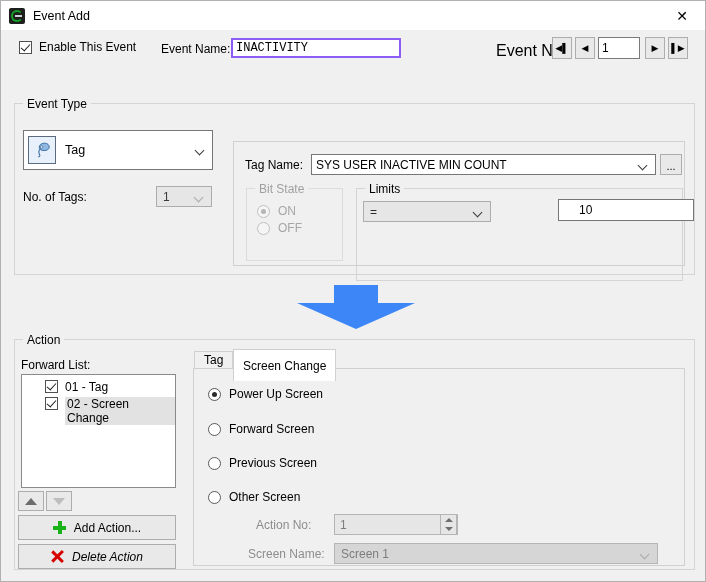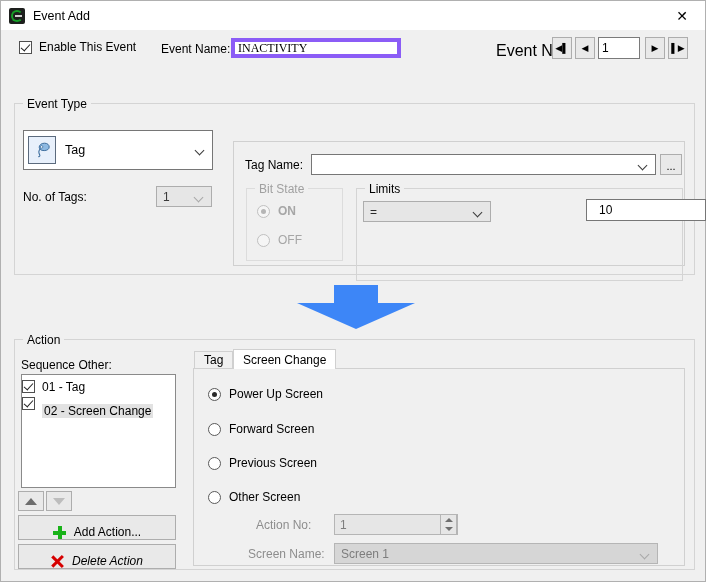--- a/index.html
+++ b/index.html
@@ -105,23 +105,23 @@
     border-width: 0 1.6px 1.6px 0;
     transform: rotate(42deg);
   }
   .enable-wrap { position: absolute; left: 18px; top: 9px; }
   .lbl { font-size: 12px; color: #000; }
   .evname-label { position: absolute; left: 160px; top: 11px; font-size: 12px; }
   .evname-input {
     position: absolute; left: 230px; top: 7px;
     width: 170px; height: 20px;
     box-sizing: border-box;
-    border: 4px solid #8b5cf6;
+    border: 2px solid #8b5cf6;
     background: #fff;
-    font-family: Liberation Serif, serif;
+    font-family: Liberation Mono, monospace;
     font-size: 12px;
     padding: 0 3px;
     color: #000;
     outline: none;
   }
   .evno-label { position: absolute; left: 495px; top: 11px; font-size: 16px; }
   .navbtn {
     position: absolute; top: 6px;
     width: 20px; height: 22px;
     box-sizing: border-box;
@@ -300,30 +300,29 @@
     box-sizing: border-box;
     border: 1px solid #adadad;
     background: #e6e6e6;
     display: flex; align-items: center;
     padding-left: 6px;
     font-size: 12px;
     color: #2a2a2a;
   }
   .limits-value {
     position: absolute; left: 557px; top: 168px;
-    width: 120px; height: 22px;
+    width: 136px; height: 22px;
     box-sizing: border-box;
     border: 1px solid #767676;
     background: #fff;
     font-family: "Liberation Sans", sans-serif;
     font-size: 12px;
-    padding: 0 12px;
+    padding: 0 20px;
     outline: none;
     color: #000;
-    margin-left: 28px;
   }
 
   
   .arrow-wrap {
     position: absolute;
     left: 290px; top: 252px;
     width: 130px; height: 48px;
   }
 
   
@@ -334,21 +333,21 @@
     box-sizing: border-box;
     border: 1px solid #8a8a8a;
     background: #fff;
     padding: 3px 0 0 0;
     overflow: hidden;
   }
   .seq-item {
     display: flex; align-items: center;
     gap: 7px;
     height: 17px;
-    padding-left: 0;
+    padding-left: 23px;
     font-size: 12px;
   }
   .seq-item.selected .txt { background: #e2e2e2; padding: 0 2px; margin-top: 14px; }
 
   .ord-btn {
     position: absolute; top: 460px;
     width: 26px; height: 20px;
     box-sizing: border-box;
     border: 1px solid #adadad;
     background: #e9e9e9;
@@ -361,21 +360,21 @@
   }
   .tri-up { border-bottom: 7px solid #6d6d6d; }
   .tri-dn { border-top: 7px solid #bdbdbd; }
 
   .act-btn {
     position: absolute; left: 17px;
     width: 158px; height: 25px;
     box-sizing: border-box;
     border: 1px solid #adadad;
     background: #e9e9e9;
-    display: flex; align-items: flex-end; justify-content: center;
+    display: flex; align-items: center; justify-content: center;
     gap: 8px;
     font-size: 12px;
   }
   #btn-add-action { top: 484px; }
   #btn-del-action { top: 513px; font-style: italic; }
   .plus-ico {
     position: relative; width: 13px; height: 13px; flex: 0 0 auto;
   }
   .plus-ico::before, .plus-ico::after {
     content: ""; position: absolute; background: #19b219;
@@ -389,21 +388,21 @@
     content: ""; position: absolute;
     left: 5px; top: -1px; width: 3.4px; height: 15px;
     background: #d60000;
   }
   .x-ico::before { transform: rotate(45deg); }
   .x-ico::after { transform: rotate(-45deg); }
 
   
   .atab {
     position: absolute; top: 318px;
-    height: 20px;
+    height: 32px;
     box-sizing: border-box;
     border: 1px solid #d0d0d0;
     display: flex; align-items: center; justify-content: center;
     font-size: 12px;
     padding: 0 9px;
     z-index: 3;
   }
   .atab.inactive { background: #f0f0f0; border-bottom-color: #d0d0d0; color: #000; top: 320px; height: 18px;}
   .atab.active { background: #ffffff; border-bottom: none; }
   .apanel {
@@ -502,32 +501,33 @@
     <div class="noftags-label">No. of Tags:</div>
     <div class="noftags-combo">
       <span>1</span>
       <span class="caret dim"></span>
     </div>
 
     <div class="tagpanel"></div>
 
     <div class="tagname-label">Tag Name:</div>
     <div class="tagname-combo">
+      <span>SYS USER INACTIVE MIN COUNT</span>
       <span class="caret"></span>
     </div>
     <div class="ellipsis-btn">...</div>
 
     <div class="group dim" id="grp-bitstate">
       <span class="legend">Bit State</span>
     </div>
-    <div class="rb dim" style="left:256px; top:173px;font-weight:bold;">
+    <div class="rb dim" style="left:256px; top:173px;">
       <span class="radio sel dim"></span>
       <span>ON</span>
     </div>
-    <div class="rb dim" style="left:256px; top:202px;justify-content:center;">
+    <div class="rb dim" style="left:256px; top:190px;justify-content:center;">
       <span class="radio dim"></span>
       <span>OFF</span>
     </div>
 
     <div class="group" id="grp-limits">
       <span class="legend">Limits</span>
     </div>
     <div class="limits-combo">
       <span>=</span>
       <span class="caret"></span>
@@ -537,21 +537,21 @@
     <div class="arrow-wrap">
       <svg width="130" height="48" viewBox="0 0 130 48">
         <polygon points="43,2 87,2 87,20 124,20 65,46 6,20 43,20" fill="#3d86f7"></polygon>
       </svg>
     </div>
 
     <div class="group" id="grp-action">
       <span class="legend">Action</span>
     </div>
 
-    <div class="seq-label">Sequence Other:</div>
+    <div class="seq-label">Forward List:</div>
     <div class="seq-list">
       <div class="seq-item">
         <span class="checkbox checked"></span>
         <span class="txt">01 - Tag</span>
       </div>
       <div class="seq-item selected">
         <span class="checkbox checked"></span>
         <span class="txt">02 - Screen Change</span>
       </div>
     </div>

